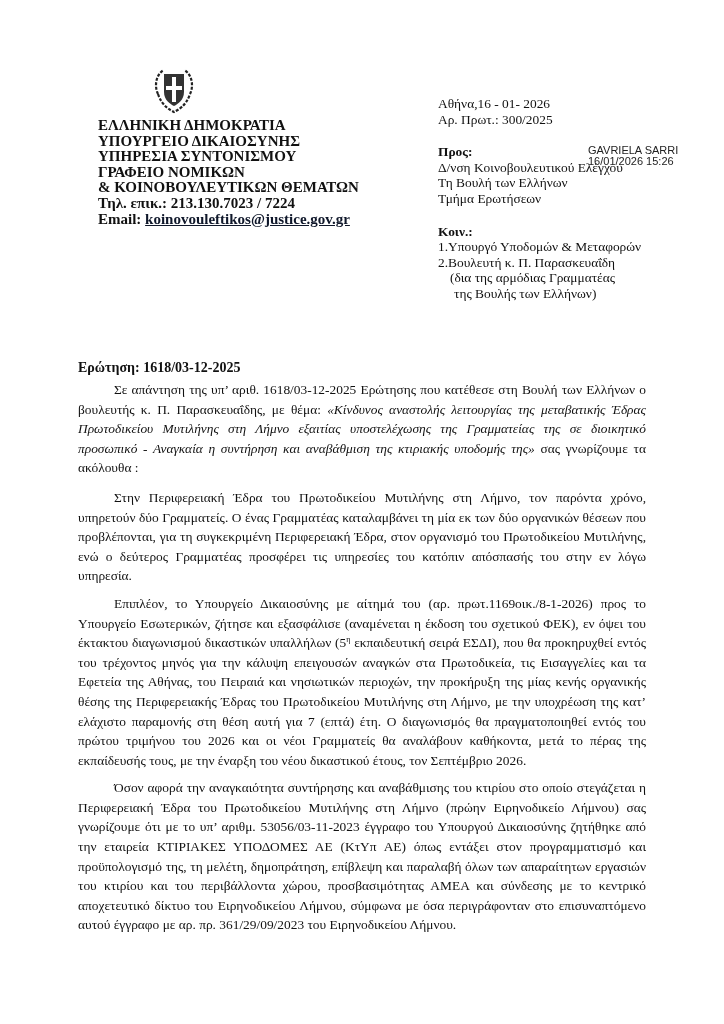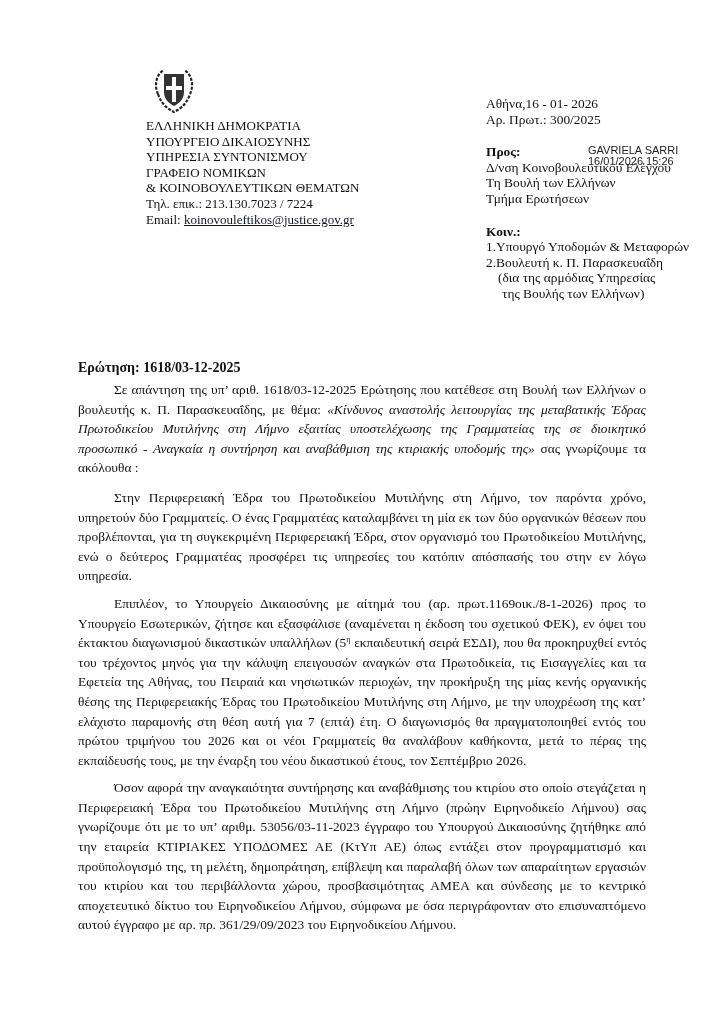--- a/index.html
+++ b/index.html
@@ -9,31 +9,31 @@
     color: #111;
   }
   .page { position: absolute; inset: 0; }
 
   
   .emblem { position: absolute; left: 150px; top: 64px; width: 48px; height: 52px; }
 
   
   .hdr-left {
     position: absolute; left: 98px; top: 118px;
-    font-weight: normal; font-size: 13px; line-height: 15.6px; margin-left: 48px;
+    font-weight: bold; font-size: 15px; line-height: 15.6px;
   }
   .hdr-left div { white-space: nowrap; }
   .hdr-left a { color: #0f172a; text-decoration: underline; }
 
   
   .hdr-right {
     position: absolute; left: 438px; top: 96px;
     font-size: 13.4px; line-height: 15.6px;
   }
-  .hdr-right div { white-space: nowrap; margin-left: 48px; }
+  .hdr-right div { white-space: nowrap; }
   .hdr-right .b { font-weight: bold; }
   .gap-lg { height: 17px; }
 
   .stamp {
     position: absolute; left: 588px; top: 145px;
     font-family: "Liberation Sans", "DejaVu Sans", sans-serif;
     font-size: 11px; line-height: 11px; color: #222;
   }
 
   
@@ -80,21 +80,21 @@
     <div>Αρ. Πρωτ.: 300/2025</div>
     <div class="gap-lg"></div>
     <div class="b">Προς:</div>
     <div>Δ/νση Κοινοβουλευτικού Ελέγχου</div>
     <div>Τη Βουλή των Ελλήνων</div>
     <div>Τμήμα Ερωτήσεων</div>
     <div class="gap-lg"></div>
     <div class="b">Κοιν.:</div>
     <div>1.Υπουργό Υποδομών &amp; Μεταφορών</div>
     <div>2.Βουλευτή κ. Π. Παρασκευαΐδη</div>
-    <div style="padding-left:12px">(δια της αρμόδιας Υπηρεσίας</div>
+    <div style="padding-left:12px">(δια της αρμόδιας Γραμματέας</div>
     <div style="padding-left:16px">της Βουλής των Ελλήνων)</div>
   </div>
 
   <div class="stamp">
     <div>GAVRIELA SARRI</div>
     <div>16/01/2026 15:26</div>
   </div>
 
   <div class="subject">Ερώτηση: 1618/03-12-2025</div>
 

